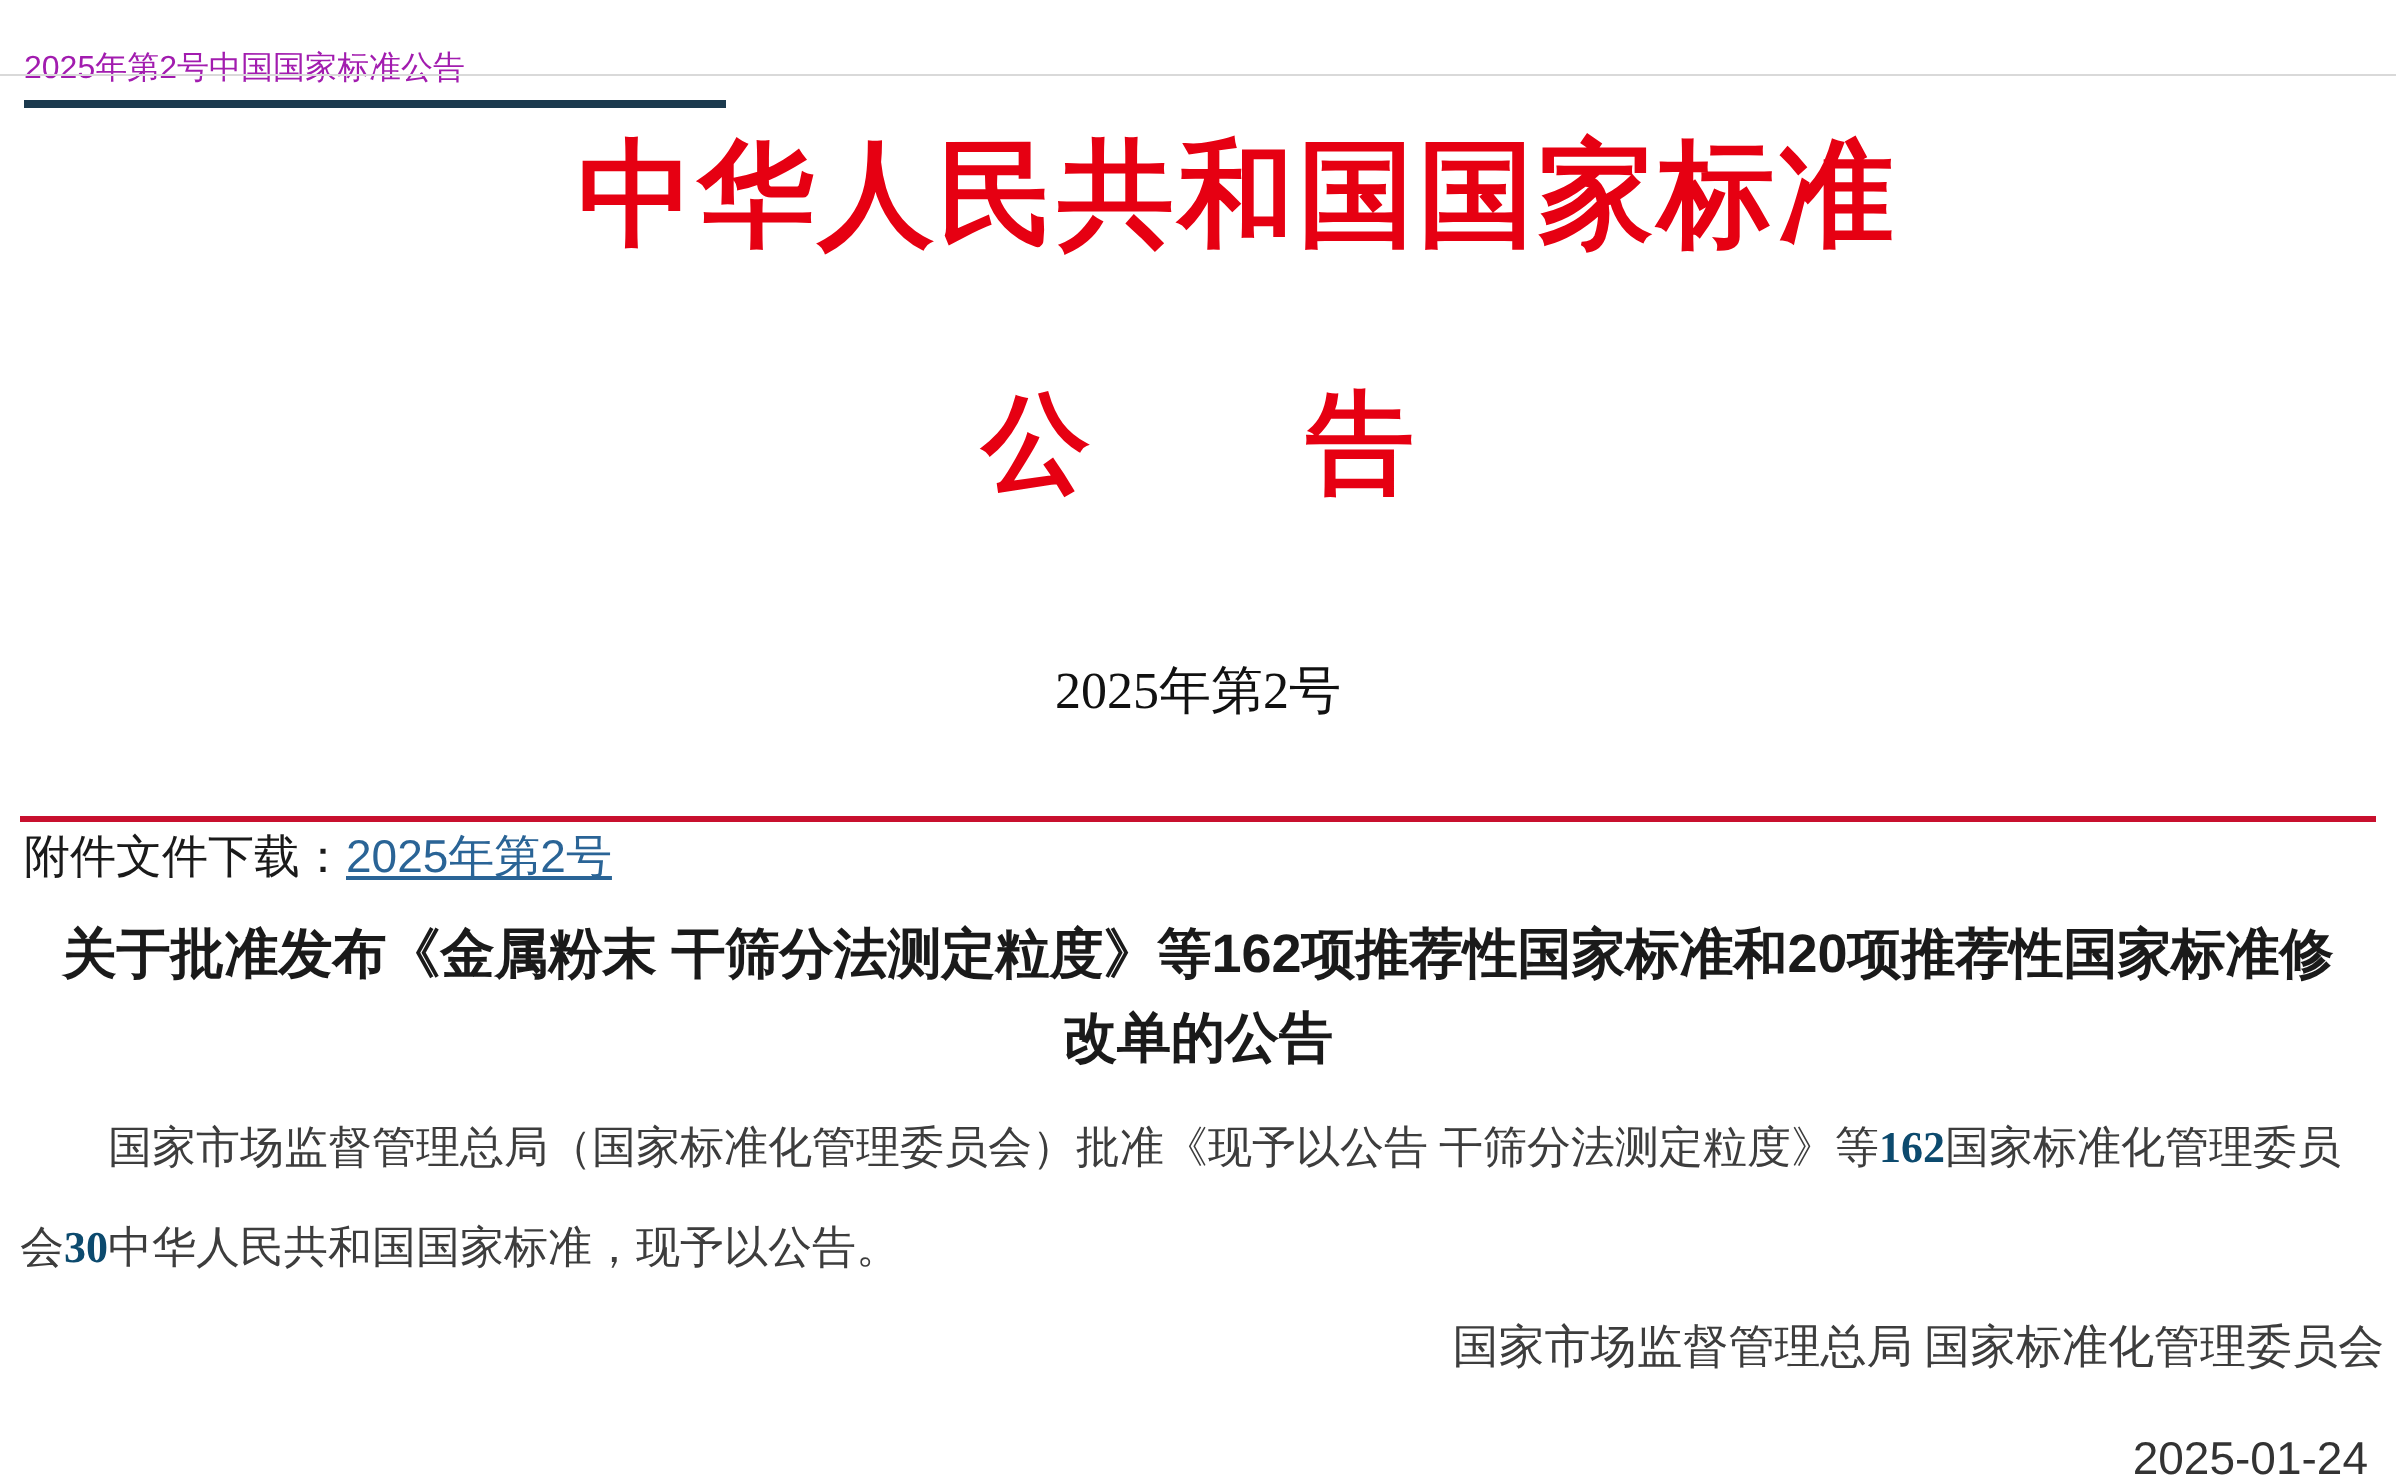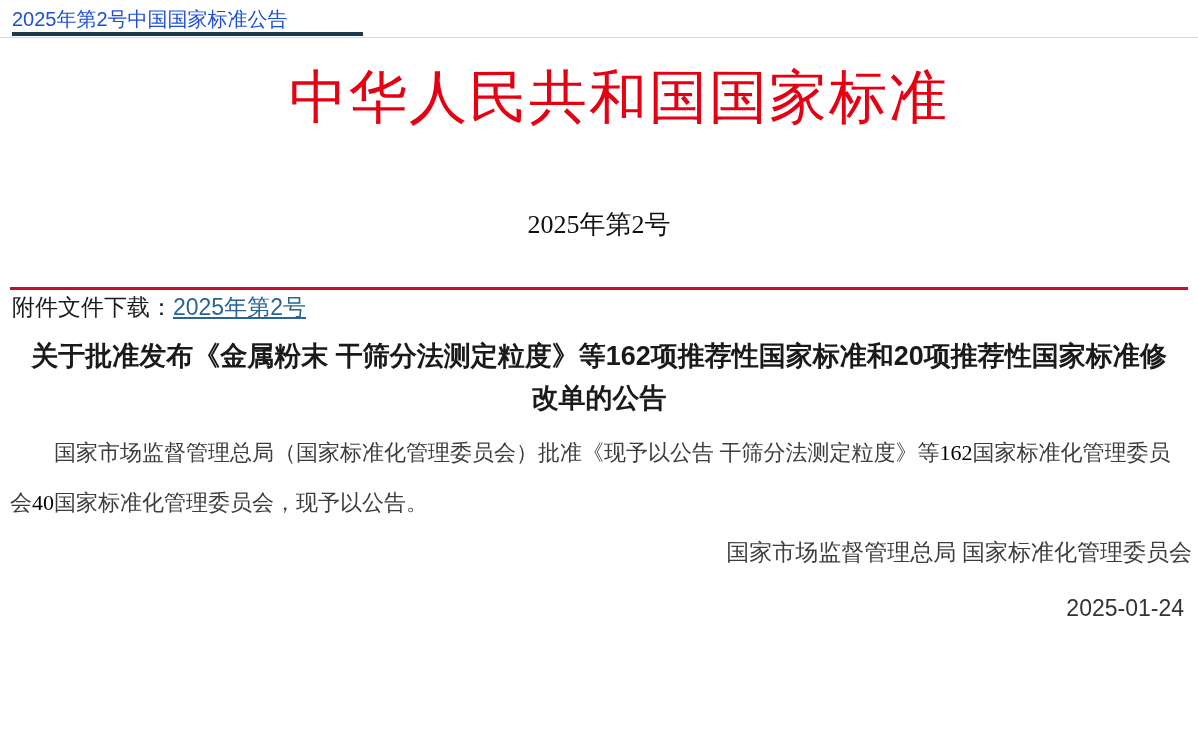--- a/index.html
+++ b/index.html
@@ -11,37 +11,37 @@
     position: relative;
   }
 
   
   .tabbar { position: relative; height: 40px; }
   .tabbar .gray-rule {
     position: absolute; left: 0; right: 0; top: 37px; height: 1px;
     background: #d9d9d9;
   }
   .tab-item {
-    position: absolute; left: 12px; top: 6px;
+    position: absolute; left: 12px; top: 24px;
     width: 351px; height: 30px;
-    font-size: 20px; color: #1d4ed8;
+    font-size: 16px; color: #a21caf;
     border-bottom: 4px solid #1b3a4e;
     box-sizing: border-box;
     cursor: pointer;
     white-space: nowrap;
   }
 
   
   .doc { position: relative; }
 
   .main-title {
     margin: 26px 0 0 0;
     text-align: center;
     font-family: "Liberation Serif", serif;
-    font-weight: normal;
+    font-weight: bold;
     font-size: 58px;
     line-height: 64px;
     color: #e60012;
     letter-spacing: 2px;
     padding-left: 40px;
   }
 
   .subtitle {
     margin: 63px 0 0 0;
     text-align: center;
@@ -91,21 +91,21 @@
   }
 
   .notice-body {
     margin: 9px 10px 0 10px;
     font-family: "Liberation Serif", serif;
     font-size: 22px;
     line-height: 50px;
     color: #3d3d3d;
     text-indent: 2em;
   }
-  .notice-body .num { font-weight: normal; color: #000000; margin-top: 36px; }
+  .notice-body .num { font-weight: bold; color: #0c4a6e; margin-top: 36px; }
 
   .signature {
     margin: 9px 6px 0 0;
     text-align: right;
     font-family: "Liberation Serif", serif;
     font-size: 23px;
     line-height: 32px;
     color: #3d3d3d;
   }
 
@@ -122,32 +122,33 @@
 
 <div class="tabbar">
   <div class="tab-item">2025年第2号中国国家标准公告</div>
   <div class="gray-rule"></div>
 </div>
 
 <div class="doc">
 
   <div class="main-title">中华人民共和国国家标准</div>
 
+  <div class="subtitle">公　　告</div>
 
   <div class="issue-number">2025年第2号</div>
 
   <div class="red-divider"></div>
 
   <div class="attachment-row">
     <span>附件文件下载：</span><a>2025年第2号</a>
   </div>
 
   <div class="notice-title">关于批准发布《金属粉末 干筛分法测定粒度》等162项推荐性国家标准和20项推荐性国家标准修改单的公告</div>
 
   <div class="notice-body">
-    <span>国家市场监督管理总局（国家标准化管理委员会）批准《现予以公告 干筛分法测定粒度》等</span><span class="num">162</span><span>国家标准化管理委员会</span><span class="num">40</span><span>国家标准化管理委员会，现予以公告。</span>
+    <span>国家市场监督管理总局（国家标准化管理委员会）批准《现予以公告 干筛分法测定粒度》等</span><span class="num">162</span><span>国家标准化管理委员会</span><span class="num">30</span><span>中华人民共和国国家标准，现予以公告。</span>
   </div>
 
   <div class="signature">国家市场监督管理总局 国家标准化管理委员会</div>
 
   <div class="issue-date">2025-01-24</div>
 
 </div>
 
 </body></html>

